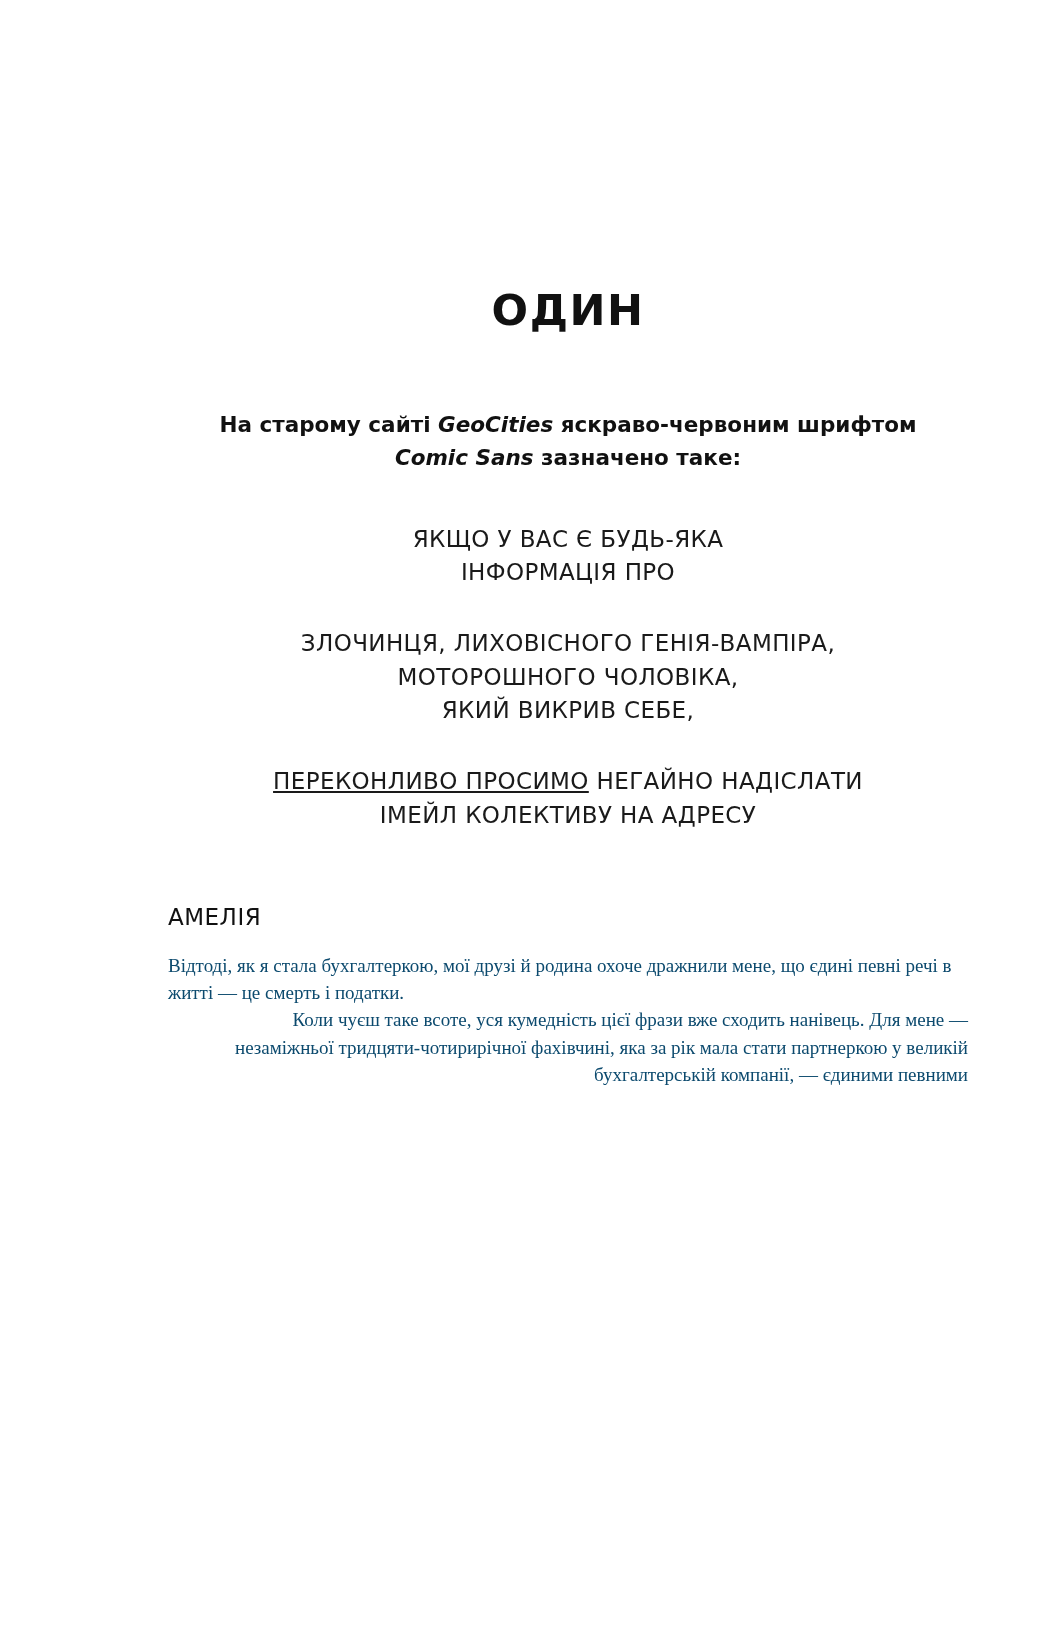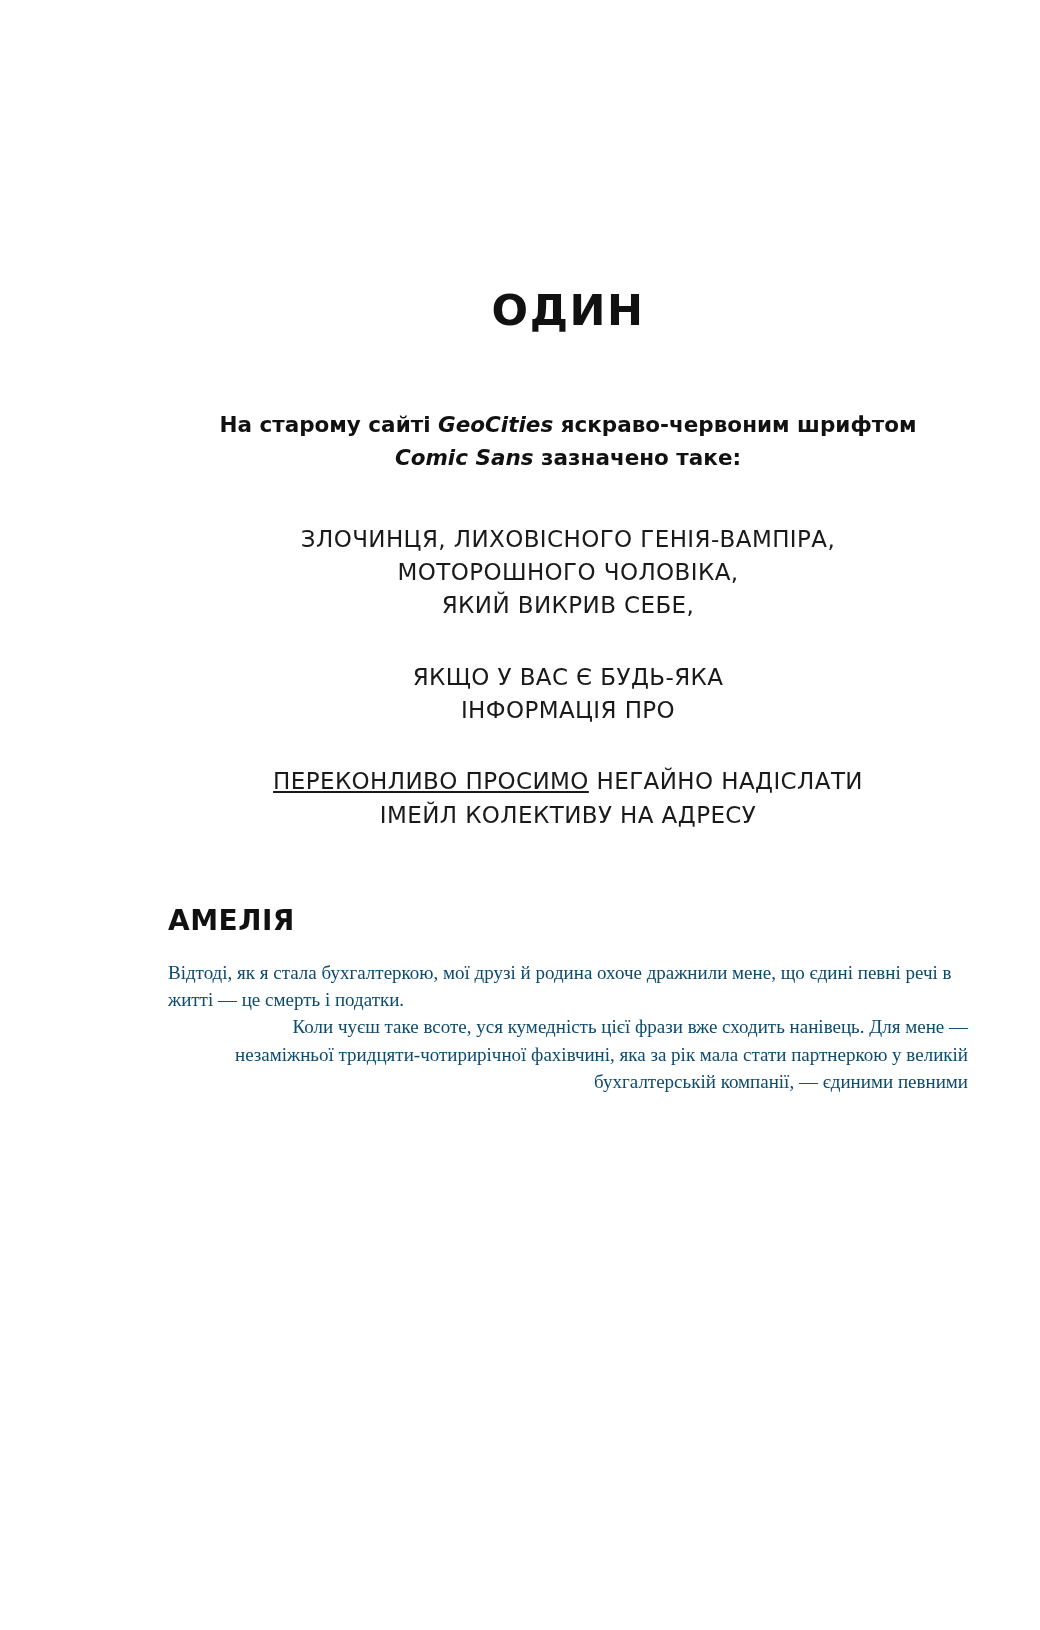--- a/index.html
+++ b/index.html
@@ -57,22 +57,22 @@
   }
   .geo-para:last-child {
     margin-bottom: 0;
   }
   .geo-underline {
     text-decoration: underline;
   }
   .speaker {
     margin-top: 72px;
     font-family: "DejaVu Sans", sans-serif;
-    font-weight: bold;
-    font-size: 28px;
+    font-weight: normal;
+    font-size: 23px;
     letter-spacing: 0.5px;
     color: #111111;
   }
   .body-text {
     margin-top: 22px;
     font-family: "Liberation Serif", serif;
     font-size: 19px;
     line-height: 1.43;
     color: #0c4a6e;
     text-align: left;
@@ -93,27 +93,27 @@
 
     <div class="chapter-title">ОДИН</div>
 
     <div class="intro-block">
       <span>На старому сайті </span><span class="ital">GeoCities</span><span> яскраво-червоним шрифтом</span><br>
       <span class="ital">Comic Sans</span><span> зазначено таке:</span>
     </div>
 
     <div class="geo-block">
       <p class="geo-para">
+        <span>ЯКЩО У ВАС Є БУДЬ-ЯКА</span><br>
+        <span>ІНФОРМАЦІЯ ПРО</span>
+      </p>
+      <p class="geo-para">
         <span>ЗЛОЧИНЦЯ, ЛИХОВІСНОГО ГЕНІЯ-ВАМПІРА,</span><br>
         <span>МОТОРОШНОГО ЧОЛОВІКА,</span><br>
         <span>ЯКИЙ ВИКРИВ СЕБЕ,</span>
-      </p>
-      <p class="geo-para">
-        <span>ЯКЩО У ВАС Є БУДЬ-ЯКА</span><br>
-        <span>ІНФОРМАЦІЯ ПРО</span>
       </p>
       <p class="geo-para">
         <span class="geo-underline">ПЕРЕКОНЛИВО ПРОСИМО</span><span> НЕГАЙНО НАДІСЛАТИ</span><br>
         <span>ІМЕЙЛ КОЛЕКТИВУ НА АДРЕСУ</span><br>
       </p>
     </div>
 
     <div class="speaker">АМЕЛІЯ</div>
 
     <div class="body-text">

